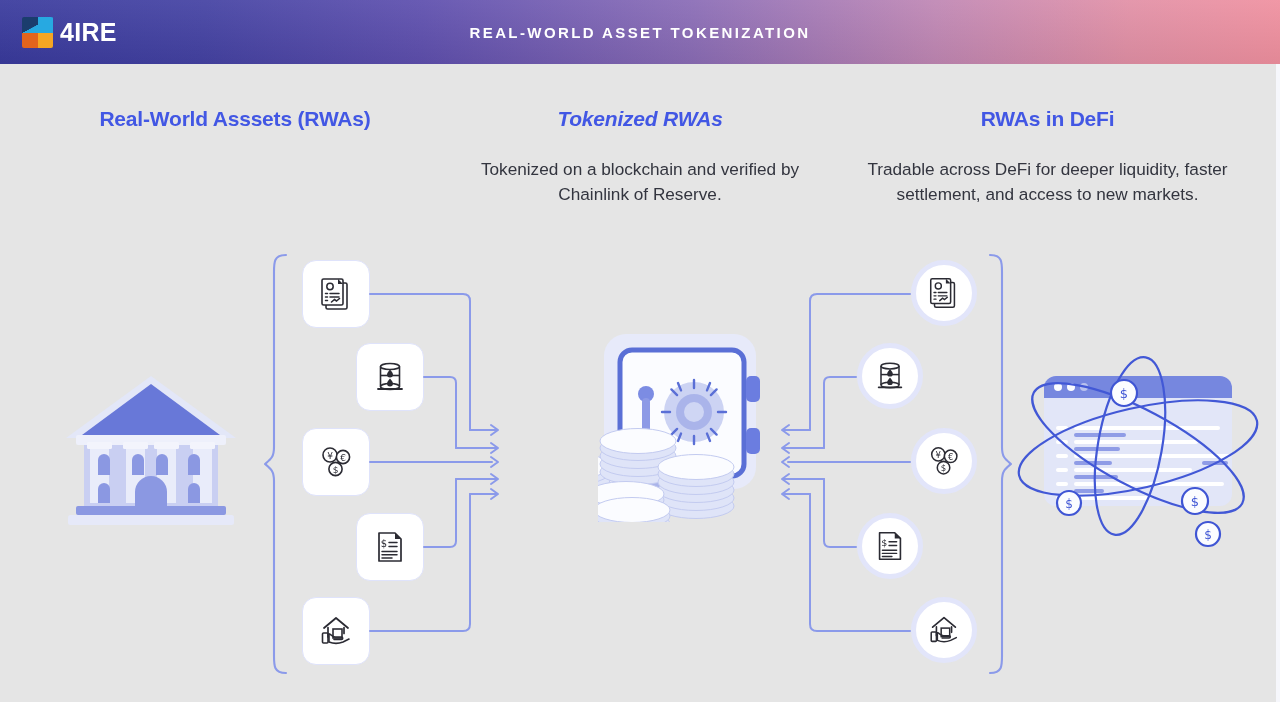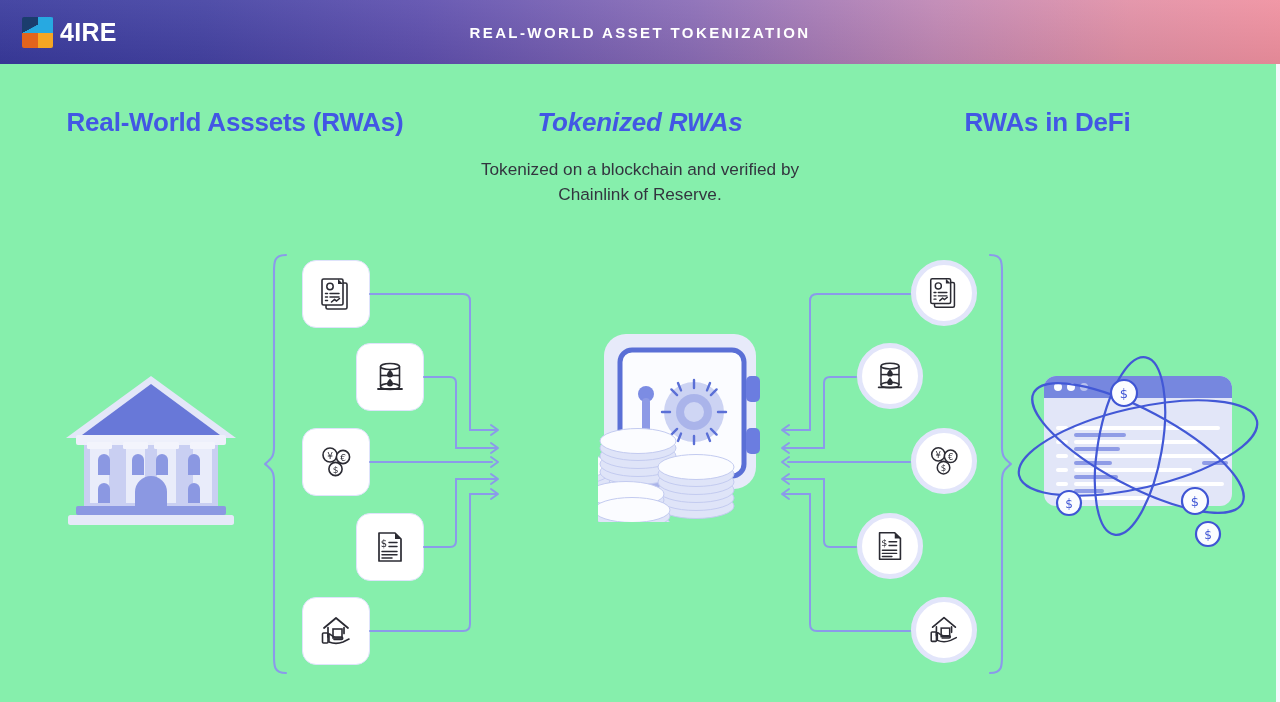--- a/index.html
+++ b/index.html
@@ -2,21 +2,21 @@
 <html><head>
 <meta charset="utf-8">
 <style>
   * { box-sizing: border-box; margin: 0; padding: 0; }
   html, body {
     width: 1280px; height: 702px;
     background: #f6f7fc;
     font-family: "Liberation Sans", sans-serif;
     overflow: hidden;
   }
-  #page { position: relative; width: 1276px; height: 702px; background: #86efac; }
+  #page { position: relative; width: 1276px; height: 702px; background: #e5e5e5; }
 
   
   .header {
     position: absolute; left: 0; top: 0; width: 1280px; height: 64px;
     background:
       linear-gradient(180deg, rgba(255,255,255,0.07) 0%, rgba(0,0,0,0.06) 100%),
       linear-gradient(94deg, #393a9d 0%, #4442a3 16%, #5e4fae 33%, #8a6cb6 54%, #c087b4 73%, #e290a6 88%, #f0909f 100%);
     display: flex; align-items: center;
   }
   .logo-wrap { position: absolute; left: 22px; top: 17px; display: flex; align-items: center; gap: 7px; }
@@ -31,21 +31,21 @@
   .logo-text { color: #ffffff; font-size: 25px; font-weight: 700; letter-spacing: 0.3px; line-height: 1; }
   .header-title {
     position: absolute; left: 0; top: 0; width: 1280px; height: 64px;
     display: flex; align-items: center; justify-content: center;
     color: #ffffff; font-size: 15px; font-weight: 700; letter-spacing: 2.4px; border-radius: 31px;
   }
 
   
   .col-head {
     position: absolute; text-align: center;
-    color: #4257e4; font-size: 26px; font-weight: 700; letter-spacing: -0.2px;
+    color: #4257e4; font-size: 21px; font-weight: 700; letter-spacing: -0.2px;
   }
   .col-body {
     position: absolute; text-align: center;
     color: #33353f; font-size: 17.2px; line-height: 25px;
   }
   #head-1 { left: 30px;  top: 107px; width: 410px; }
   #body-1 { left: 45px;  top: 157px; width: 380px; }
   #head-2 { left: 450px; top: 107px; width: 380px; font-style: italic; }
   #body-2 { left: 455px; top: 157px; width: 370px; }
   #head-3 { left: 855px; top: 107px; width: 385px; }
@@ -90,20 +90,21 @@
     </div>
     <div class="header-title">REAL-WORLD ASSET TOKENIZATION</div>
   </div>
 
   <div class="col-head" id="head-1">Real-World Asssets (RWAs)</div>
 
   <div class="col-head" id="head-2">Tokenized RWAs</div>
   <div class="col-body" id="body-2">Tokenized on a blockchain and verified by Chainlink of Reserve.</div>
 
   <div class="col-head" id="head-3">RWAs in DeFi</div>
+  <div class="col-body" id="body-3">Tradable across DeFi for deeper liquidity, faster settlement, and access to new markets.</div>
 
   <div class="illus" style="left:60px; top:372px;">
     <svg width="182" height="160" viewBox="0 0 182 160">
       <polygon points="91,4 176,66 6,66" fill="#e3e7f8"></polygon>
       <polygon points="91,12 160,63 22,63" fill="#6878d8"></polygon>
       <rect x="16" y="63" width="150" height="10" rx="2" fill="#eef0fb"></rect>
       <rect x="24" y="73" width="134" height="62" fill="#c9cff2"></rect>
       <rect x="24" y="73" width="134" height="62" fill="#c9cff2"></rect>
 
       <g fill="#e9ecfa">

